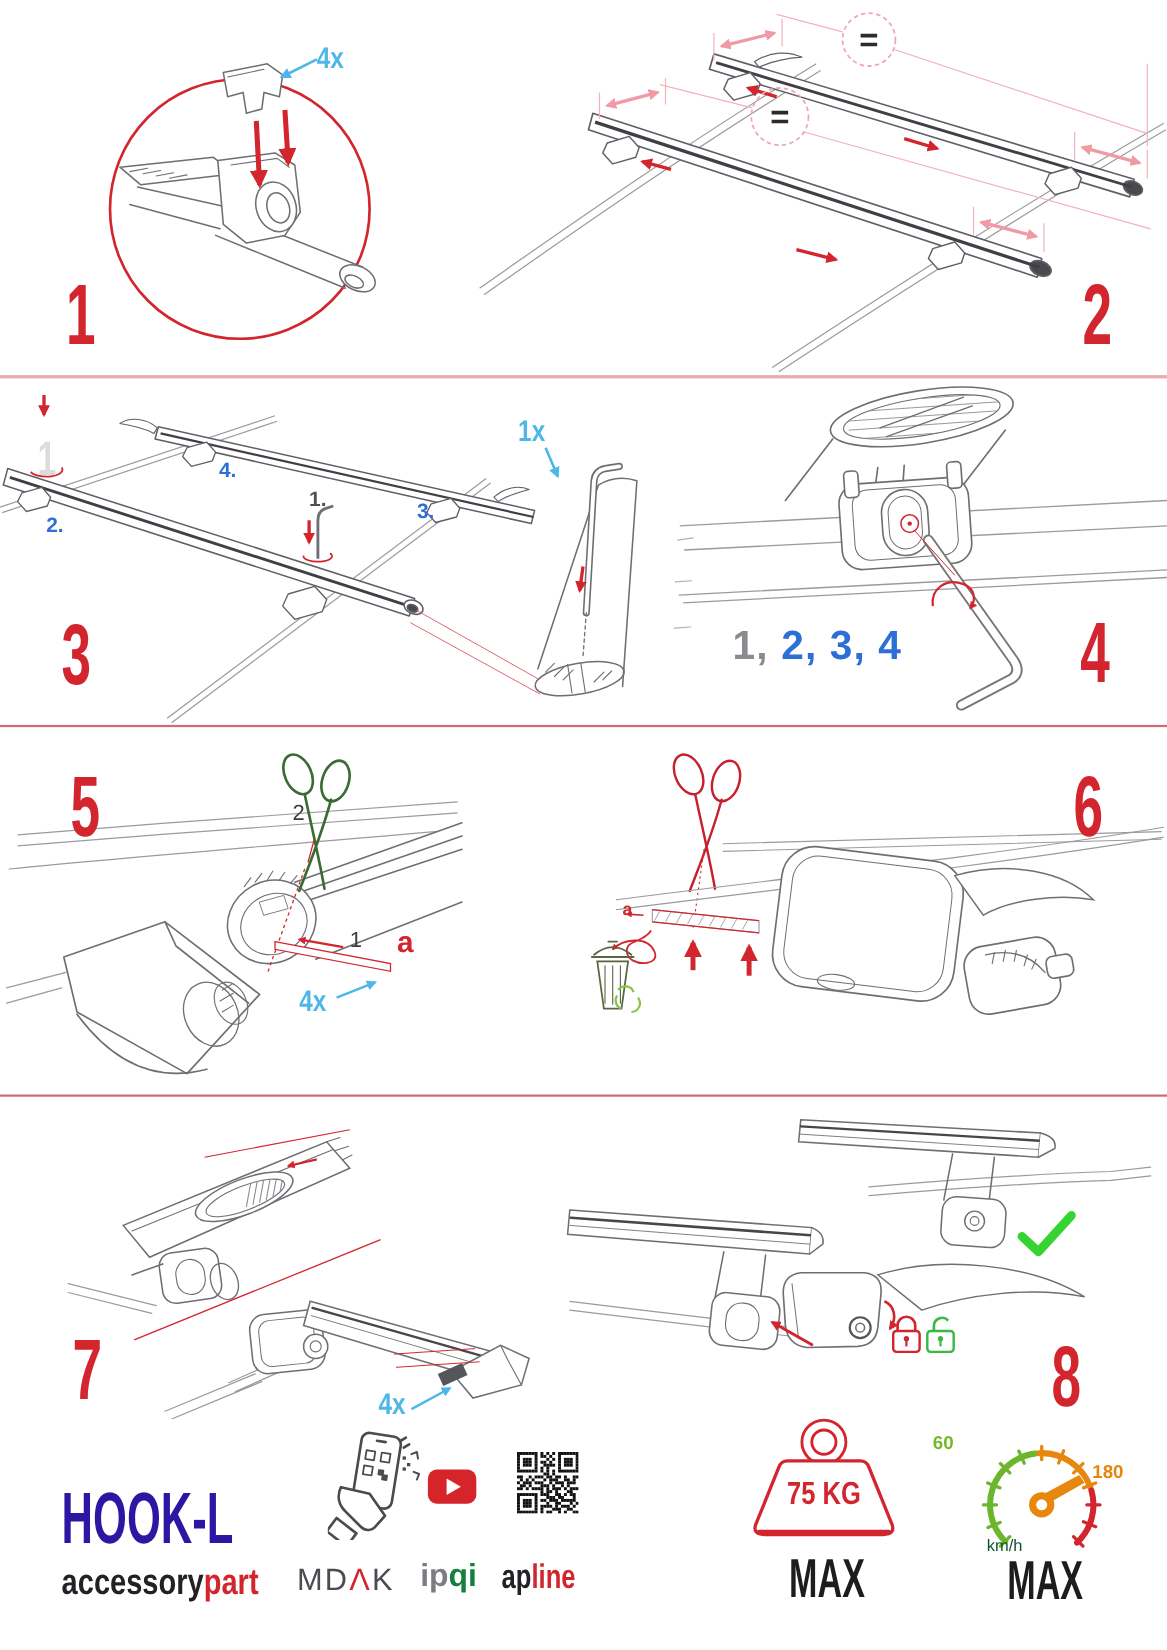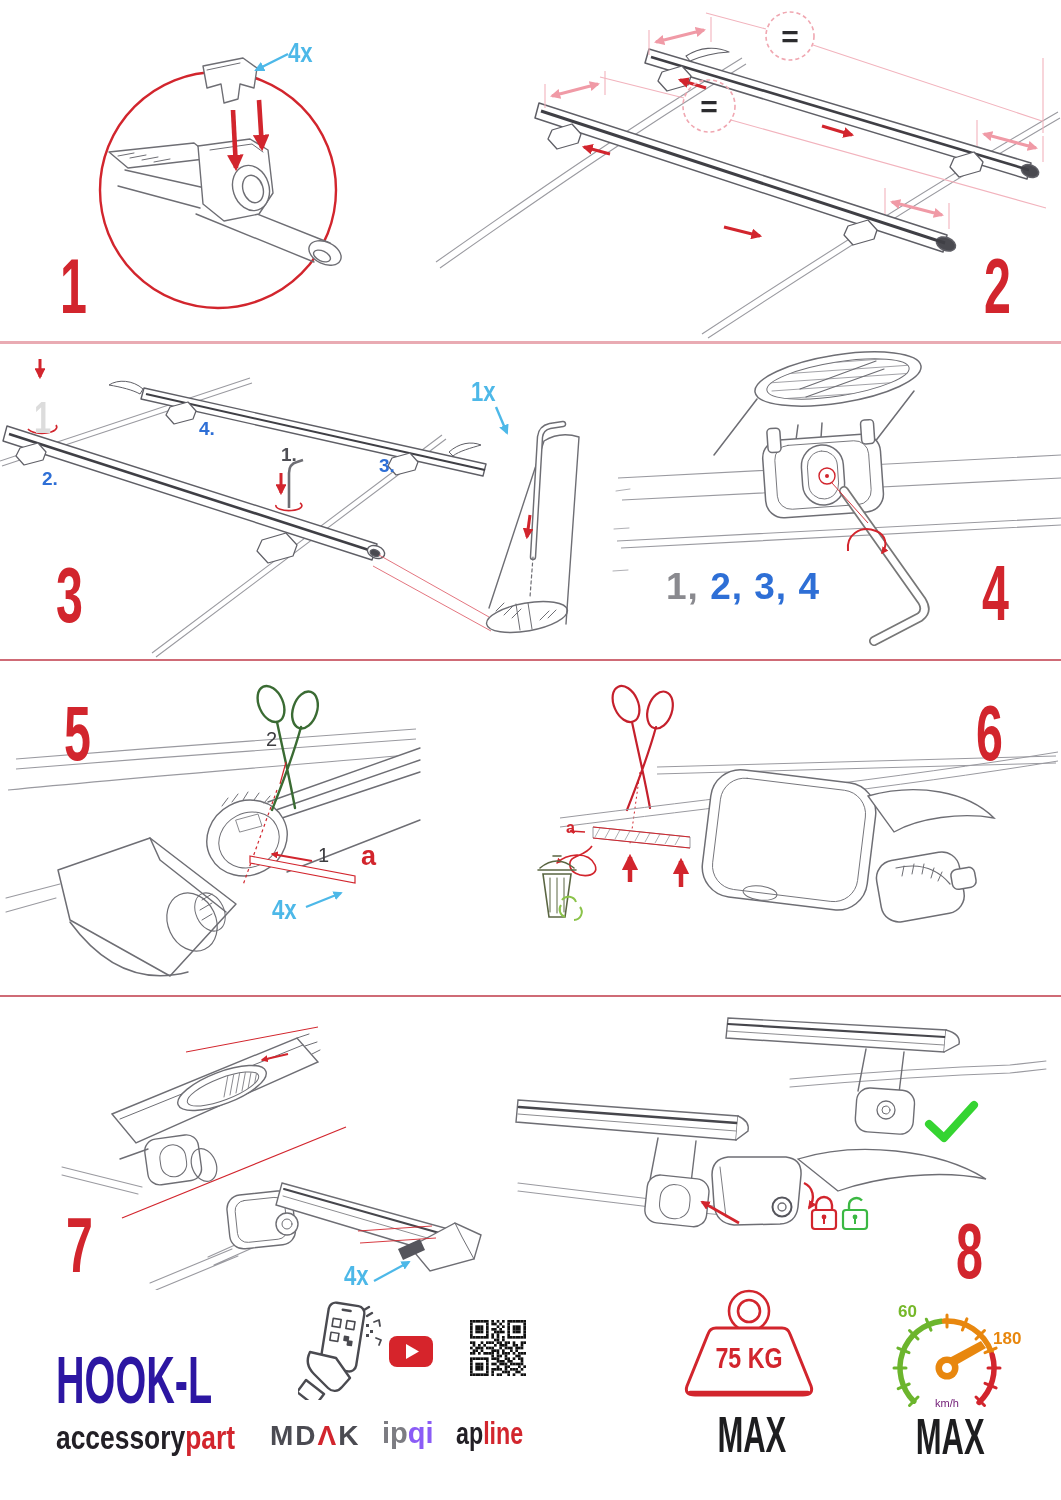--- a/index.html
+++ b/index.html
@@ -438,31 +438,31 @@
       <path d="M12,52 C8,60 10,68 16,74 L30,88 C34,92 40,92 44,87 L52,78 L38,58 Z" fill="#fff"></path>
       <path d="M8,80 L26,94 L17,106 L-1,92 Z" fill="#fff"></path>
       <path d="M66,10 L71,7 M69,16 L74,13"></path>
       <path d="M76,22 L81,20 L82,26 M78,38 L83,40 L81,45" stroke-width="1.8"></path>
       <rect x="68" y="24" width="3" height="3" fill="#4a4a50" stroke="none"></rect>
       <rect x="72" y="30" width="3" height="3" fill="#4a4a50" stroke="none"></rect>
       <rect x="68" y="34" width="3" height="3" fill="#4a4a50" stroke="none"></rect>
     </g>
   </svg>
 
-  <div class="lbl" style="left:270px;top:1422px;font-size:28px;font-weight:bold;letter-spacing:2px">
+  <div class="lbl" style="left:270px;top:1422px;font-size:28px;font-weight:normal;letter-spacing:2px">
     <span style="color:#4b4b52">MD</span><span style="color:#d2252d">Λ</span><span style="color:#4b4b52">K</span>
   </div>
 
   <svg class="lbl" style="left:388px;top:1335px" width="46" height="33" viewBox="0 0 46 33">
     <rect x="1" y="1" width="44" height="31" rx="8" fill="#d6242b"></rect>
     <polygon points="18,9 18,24 31,16.5" fill="#fff"></polygon>
   </svg>
 
   <div class="lbl" style="left:382px;top:1419px;font-size:29px;font-weight:bold">
-    <span style="color:#7c7c82">ip</span><span style="color:#8b5cf6">qi</span>
+    <span style="color:#7c7c82">ip</span><span style="color:#15803d">qi</span>
   </div>
 
   <svg class="lbl" style="left:470px;top:1320px" width="56" height="56" viewBox="0 0 21 21" id="qr-svg">
       <g fill="#111">
         <rect x="0" y="0" width="1" height="1"></rect>
         <rect x="1" y="0" width="1" height="1"></rect>
         <rect x="2" y="0" width="1" height="1"></rect>
         <rect x="3" y="0" width="1" height="1"></rect>
         <rect x="4" y="0" width="1" height="1"></rect>
         <rect x="5" y="0" width="1" height="1"></rect>
@@ -726,18 +726,18 @@
       <g stroke-width="3">
         <path d="M42,105 L33.5,113.5 M33.2,92 L22.2,96.7 M30,76 L18,76 M33,60.6 L21.9,56.1 M42,47 L33.5,38.5 M55,38.2 L50.3,27.2" stroke="#6cb52d"></path>
         <path d="M71,35 L71,23 M86.4,38 L90.9,26.9 M100,47 L108.5,38.5 M109,60.6 L120.1,56.1" stroke="#e8870e"></path>
         <path d="M112,76 L124,76 M109,91.4 L120.1,95.9 M100,105 L108.5,113.5" stroke="#d2252d"></path>
       </g>
       <polygon points="66,81 62,72 105,49 110,56" fill="#e8870e" stroke="none"></polygon>
       <circle cx="71" cy="76" r="11.5" fill="#e8870e" stroke="none"></circle>
       <circle cx="71" cy="76" r="5" fill="#fff" stroke="none"></circle>
     </g>
   </svg>
-  <span class="lbl" style="left:898px;top:1303px;font-size:17px;font-weight:bold;color:#76b82a">60</span>
+  <span class="lbl" style="left:848px;top:1303px;font-size:17px;font-weight:bold;color:#76b82a">60</span>
   <span class="lbl" style="left:993px;top:1330px;font-size:17px;font-weight:bold;color:#e8870e">180</span>
-  <div class="lbl" style="left:897px;top:1398px;width:100px;text-align:center;font-size:11px;color:#701a75">km/h</div>
+  <div class="lbl" style="left:897px;top:1398px;width:100px;font-size:15px;color:#14532d">km/h</div>
   <div class="lbl" style="left:896px;top:1412px;width:104px;text-align:center;font-size:50px;font-weight:bold;color:#1d1d1f;transform:scaleX(.62)">MAX</div>
 
 </div>
 
 </body></html>

